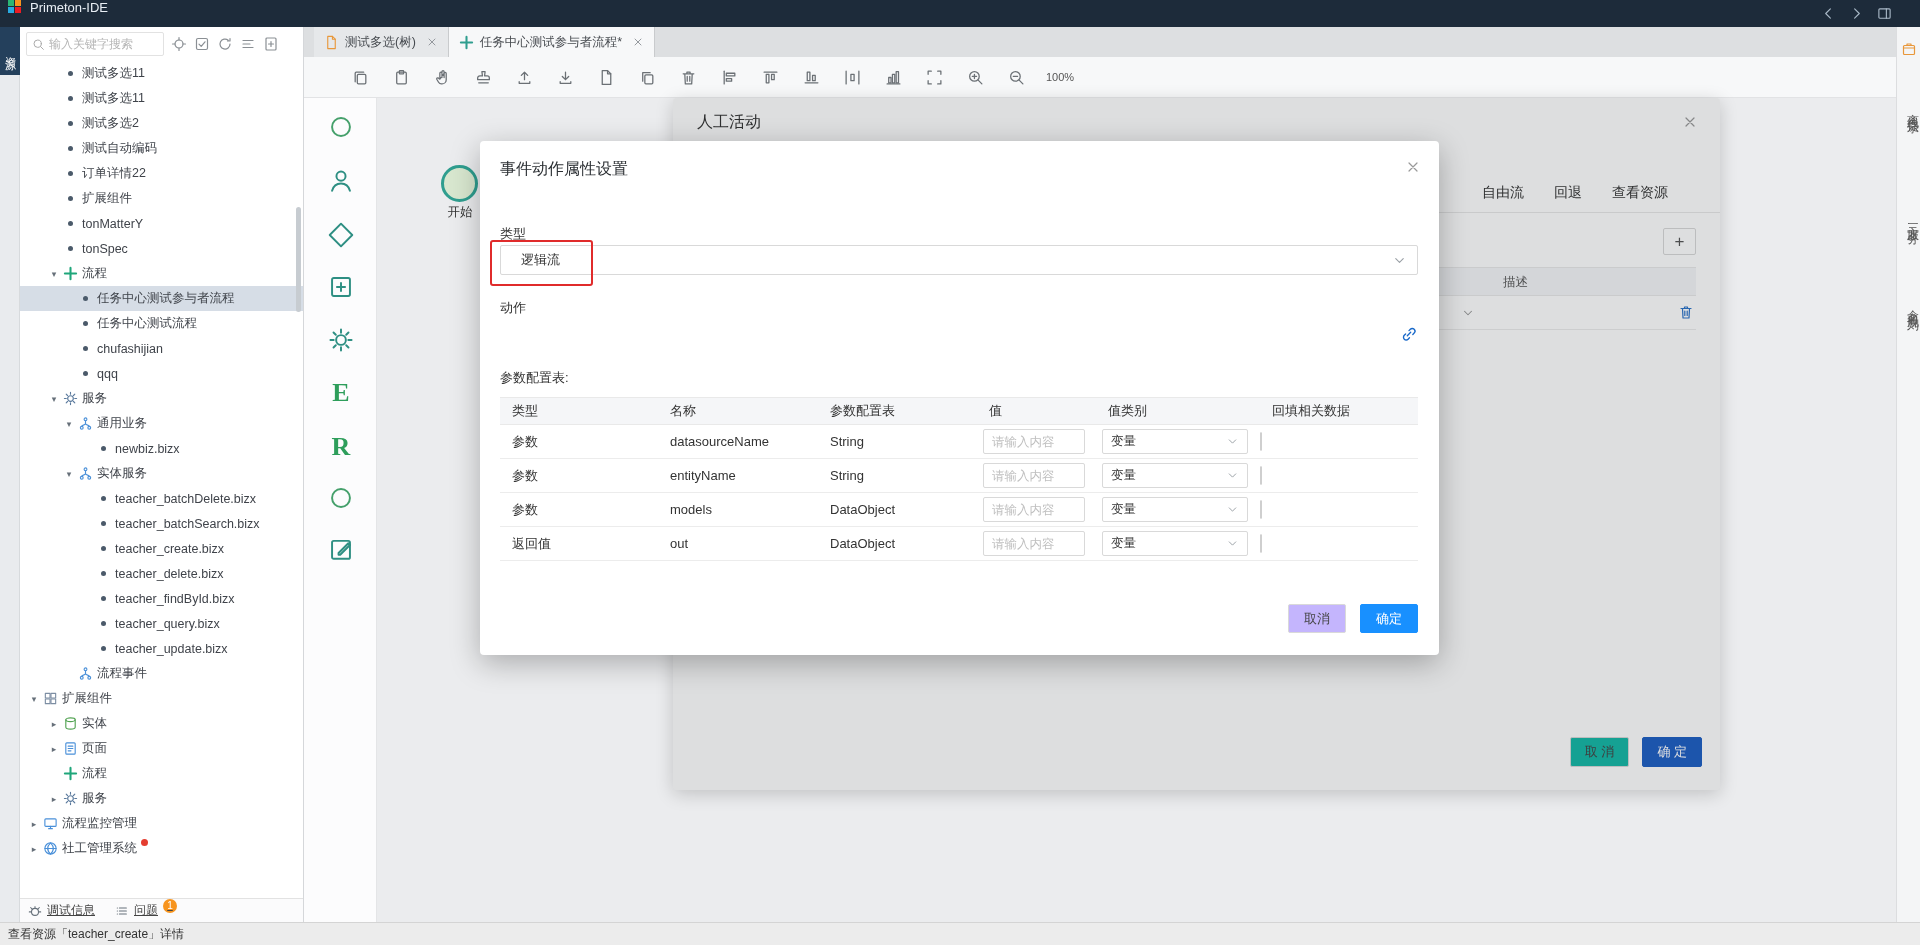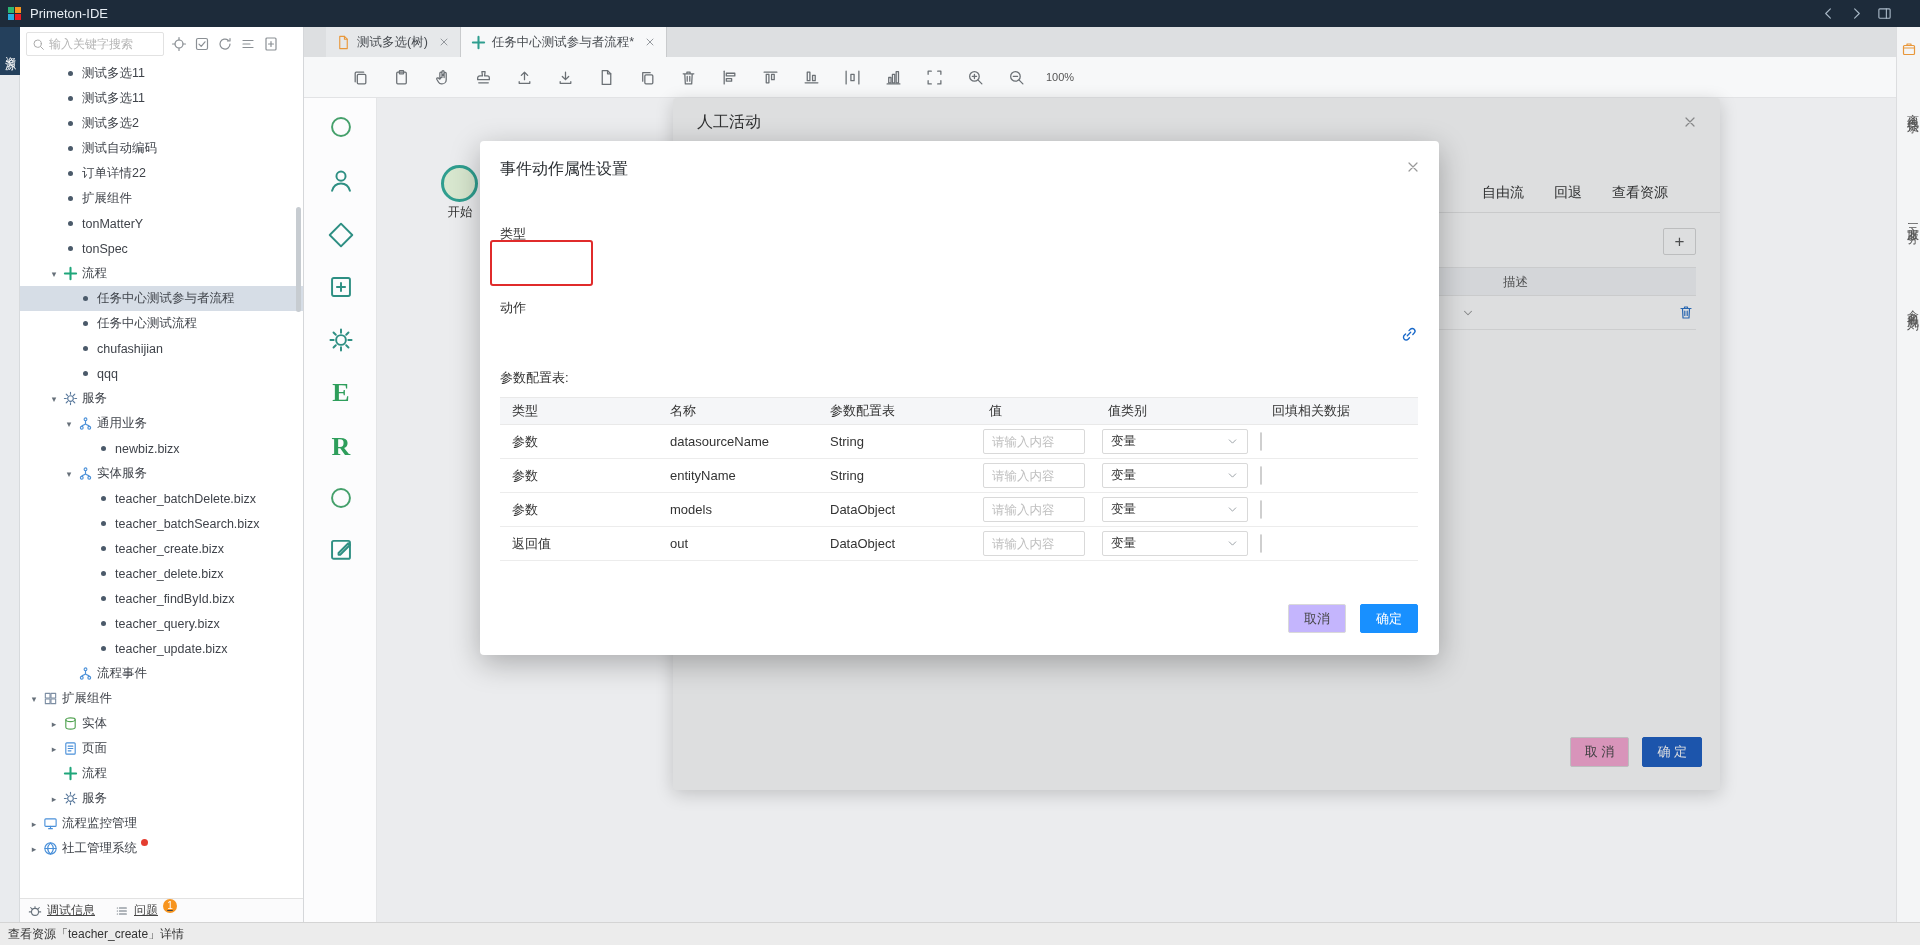--- a/index.html
+++ b/index.html
@@ -2,21 +2,21 @@
 <html style="--primary: #1890ff; --highlight: #e02b2b;"><head>
 <meta charset="utf-8">
 <style>
   *{margin:0;padding:0;box-sizing:border-box;}
   html,body{width:1920px;height:945px;overflow:hidden;background:#ebecee;
     font-family:"Liberation Sans","DejaVu Sans",sans-serif;}
   svg{display:block;}
 
   
   #titlebar{position:absolute;left:0;top:0;width:1920px;height:27px;background:#1d2b3a;
-    display:flex;align-items:center;color:#e8eef4;z-index:40;}
+    display:flex;align-items:flex-start;color:#e8eef4;z-index:40;}
   #logo{width:14px;height:14px;margin-left:8px;display:grid;grid-template-columns:6px 6px;grid-template-rows:6px 6px;gap:1px;}
   #logo i{display:block;}
   #app-title{margin-left:8px;font-size:13px;}
   #tb-icons{position:absolute;right:28px;top:0;height:27px;display:flex;align-items:center;gap:13px;color:#a9b9c7;}
   .tb-ic{width:15px;height:15px;cursor:pointer;}
 
   
   #left-rail{position:absolute;left:0;top:27px;width:20px;height:895px;background:#e9ebee;border-right:1px solid #d7dadd;z-index:20;}
   #rail-tab{width:20px;height:48px;background:#24405c;color:#fff;font-size:11px;writing-mode:vertical-rl;
     letter-spacing:3px;display:flex;align-items:center;justify-content:center;cursor:pointer;}
@@ -44,21 +44,21 @@
   .btab{display:flex;align-items:center;gap:5px;font-size:12px;color:#444;cursor:pointer;text-decoration:underline;}
   .btab .bic{width:14px;height:14px;color:#66707a;}
   .badge{min-width:14px;height:14px;border-radius:7px;background:#f7941e;color:#fff;font-size:10px;display:flex;align-items:center;justify-content:center;padding:0 3px;transform:translateY(-5px);}
 
   
   #statusbar{position:absolute;left:0;top:922px;width:1920px;height:23px;background:#ececec;border-top:1px solid #d4d4d4;
     display:flex;align-items:center;font-size:12px;color:#333;padding-left:8px;z-index:45;}
 
   
   #editor{position:absolute;left:304px;top:27px;width:1592px;height:895px;}
-  #tabbar{position:absolute;left:0;top:0;right:0;height:30px;background:#dddfe1;display:flex;align-items:stretch;padding-left:22px;}
+  #tabbar{position:absolute;left:0;top:0;right:0;height:30px;background:#dddfe1;display:flex;align-items:stretch;padding-left:10px;}
   .etab{display:flex;align-items:center;gap:6px;padding:0 10px;font-size:12.5px;color:#474b50;background:#e6e8ea;border-right:1px solid #c9cbcd;cursor:pointer;}
   .etab.active{background:#f7f8f9;}
   .etab .tic{width:15px;height:15px;}
   .etab .tclose{width:12px;height:12px;color:#8a8f94;margin-left:4px;cursor:pointer;}
   #toolbar{position:absolute;left:0;top:30px;right:0;height:41px;background:#f7f8f9;border-bottom:1px solid #e2e3e5;
     display:flex;align-items:center;gap:15px;padding-left:43px;}
   .tbtn{width:26px;height:26px;display:flex;align-items:center;justify-content:center;color:#6b7075;cursor:pointer;border-radius:2px;}
   .tbtn .ic{width:17px;height:17px;}
   #zoom-level{font-size:11px;color:#555;margin-left:2px;}
   #palette{position:absolute;left:0;top:71px;width:73px;bottom:0;background:#fcfcfd;border-right:1px solid #e4e5e7;}
@@ -81,21 +81,21 @@
   #ad-tabs span{cursor:pointer;}
   #ad-divider{position:absolute;left:0;top:114px;width:100%;height:1px;background:#e8e8e8;}
   #ad-add{position:absolute;left:990px;top:130px;width:33px;height:27px;border:1px solid #d9d9d9;border-radius:2px;background:#fff;
     color:#555;font-size:17px;line-height:1;display:flex;align-items:center;justify-content:center;cursor:pointer;}
   #ad-thead{position:absolute;left:24px;top:169px;width:999px;height:29px;background:#f5f6f8;border-top:1px solid #e9e9e9;border-bottom:1px solid #e9e9e9;}
   #ad-desc{position:absolute;left:806px;top:6px;font-size:12.5px;color:#555;}
   #ad-row{position:absolute;left:24px;top:198px;width:999px;height:34px;border-bottom:1px solid #ececec;}
   #ad-row .chev{position:absolute;left:764px;top:10px;width:14px;height:14px;color:#999;cursor:pointer;}
   #ad-row .tr{position:absolute;left:981px;top:8px;width:16px;height:16px;color:#2a72c8;cursor:pointer;}
   #ad-footer{position:absolute;right:18px;top:639px;display:flex;gap:13px;}
-  .ad-btn{height:30px;padding:0 14px;border:1px solid #d9d9d9;border-radius:2px;background:#f9a8d4;color:#444;font-size:13px;display:flex;align-items:center;cursor:pointer;}
+  .ad-btn{height:30px;padding:0 14px;border:1px solid #d9d9d9;border-radius:2px;background:#14b8a6;color:#444;font-size:13px;display:flex;align-items:center;cursor:pointer;}
   .ad-btn.primary{background:#1d5fc4;border-color:#1d5fc4;color:#fff;}
   #ad-mask{position:absolute;inset:0;background:rgba(30,34,40,0.15);border-radius:4px;z-index:3;}
 
   
   #event-modal{position:absolute;left:480px;top:141px;width:959px;height:514px;background:#fff;border-radius:4px;
     box-shadow:0 8px 30px rgba(0,0,0,0.28);z-index:30;}
   #em-title{position:absolute;left:20px;top:18px;font-size:16px;color:#2b2f33;}
   #em-close{position:absolute;right:18px;top:18px;width:16px;height:16px;color:#999;cursor:pointer;}
   .em-label{position:absolute;left:20px;font-size:13px;color:#333;}
   #em-type-select{position:absolute;left:20px;top:104px;width:918px;height:30px;border:1px solid #d9d9d9;border-radius:2px;
@@ -797,20 +797,28 @@
 
 <div id="event-modal">
   <div id="em-title">事件动作属性设置</div>
   <div id="em-close">
       <svg viewBox="0 0 16 16" width="100%" height="100%" fill="none" stroke="currentColor" stroke-width="1.2" stroke-linecap="round" stroke-linejoin="round">
         <path d="M4 4l8 8M12 4l-8 8"></path>
       </svg>
     </div>
 
   <div class="em-label" style="top:84px">类型</div>
+  <div id="em-type-select">
+    <span>逻辑流</span>
+    <span id="em-type-caret">
+        <svg viewBox="0 0 16 16" width="100%" height="100%" fill="none" stroke="currentColor" stroke-width="1.2" stroke-linecap="round" stroke-linejoin="round">
+          <path d="M4 6l4 4 4-4"></path>
+        </svg>
+      </span>
+  </div>
   <div id="em-highlight"></div>
 
   <div class="em-label" style="top:158px">动作</div>
   <span id="em-link">
       <svg viewBox="0 0 16 16" width="100%" height="100%" fill="none" stroke="currentColor" stroke-width="1.2" stroke-linecap="round" stroke-linejoin="round">
         <path d="M6.5 9.5 9.5 6.5M5 8 3.8 9.2a2.4 2.4 0 0 0 3.4 3.4L8.4 11.4M8 5l1.2-1.2a2.4 2.4 0 0 1 3.4 3.4L11.4 8.4"></path>
       </svg>
     </span>
 
   <div id="em-params-title">参数配置表:</div>

